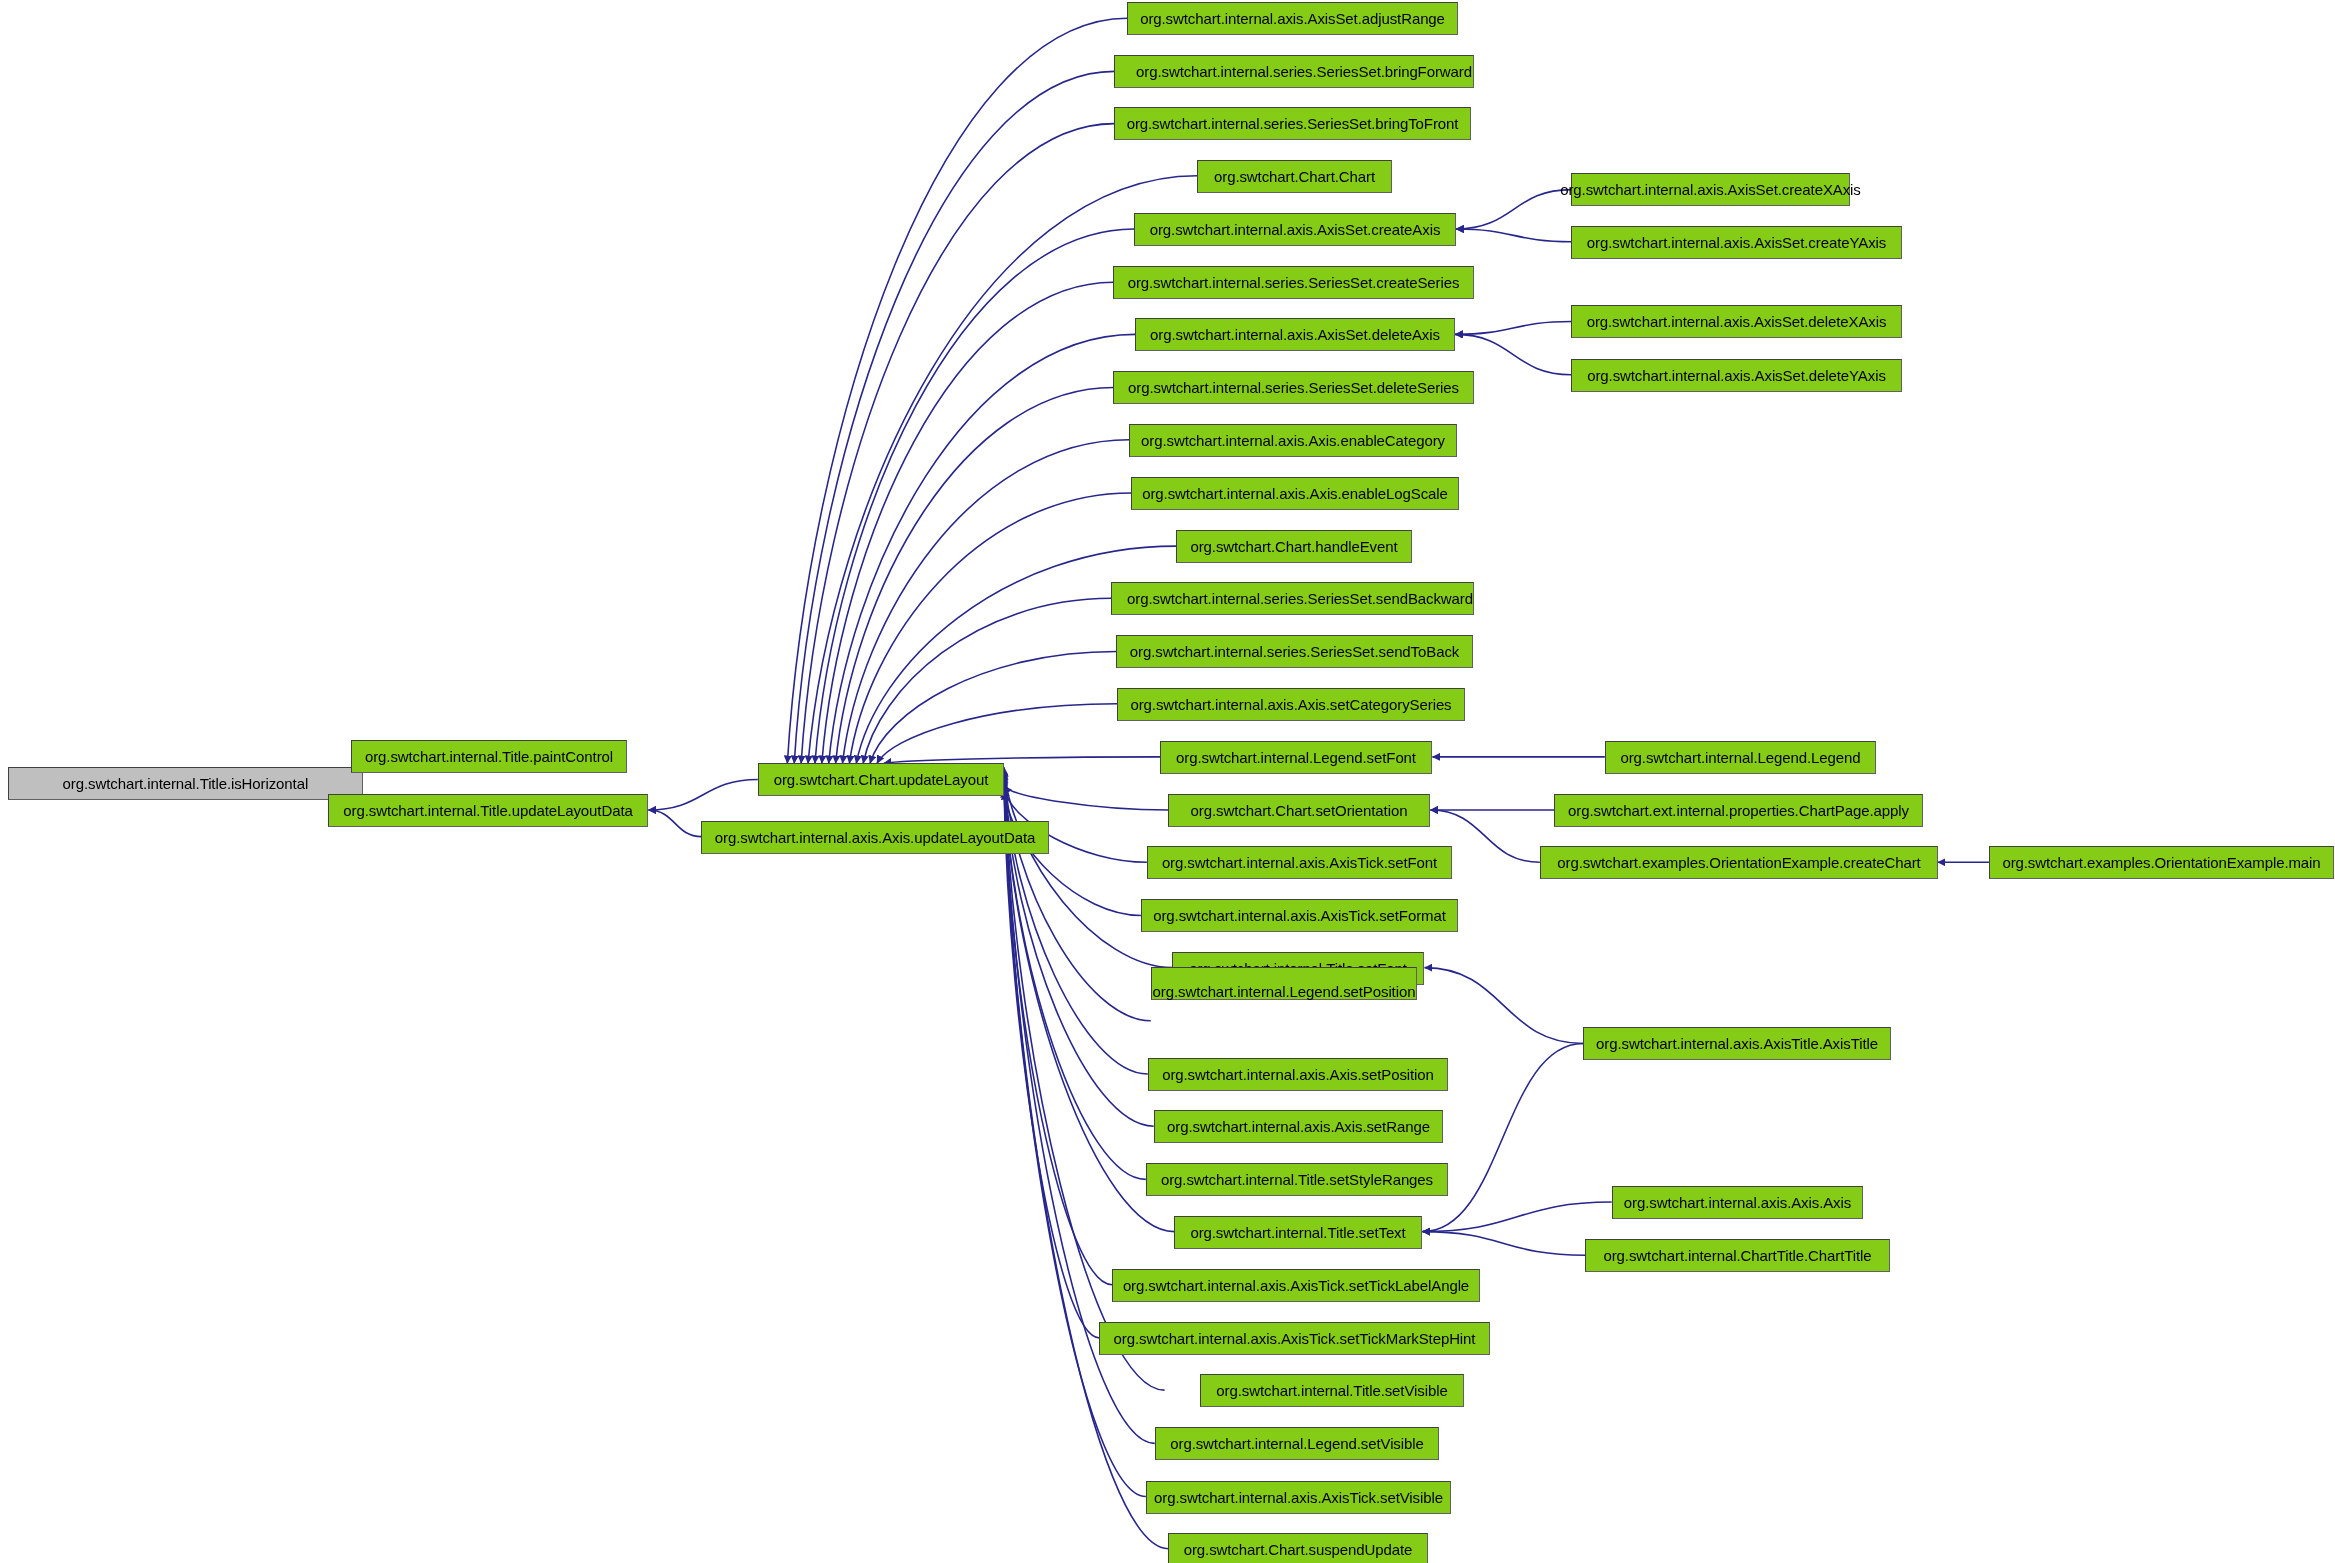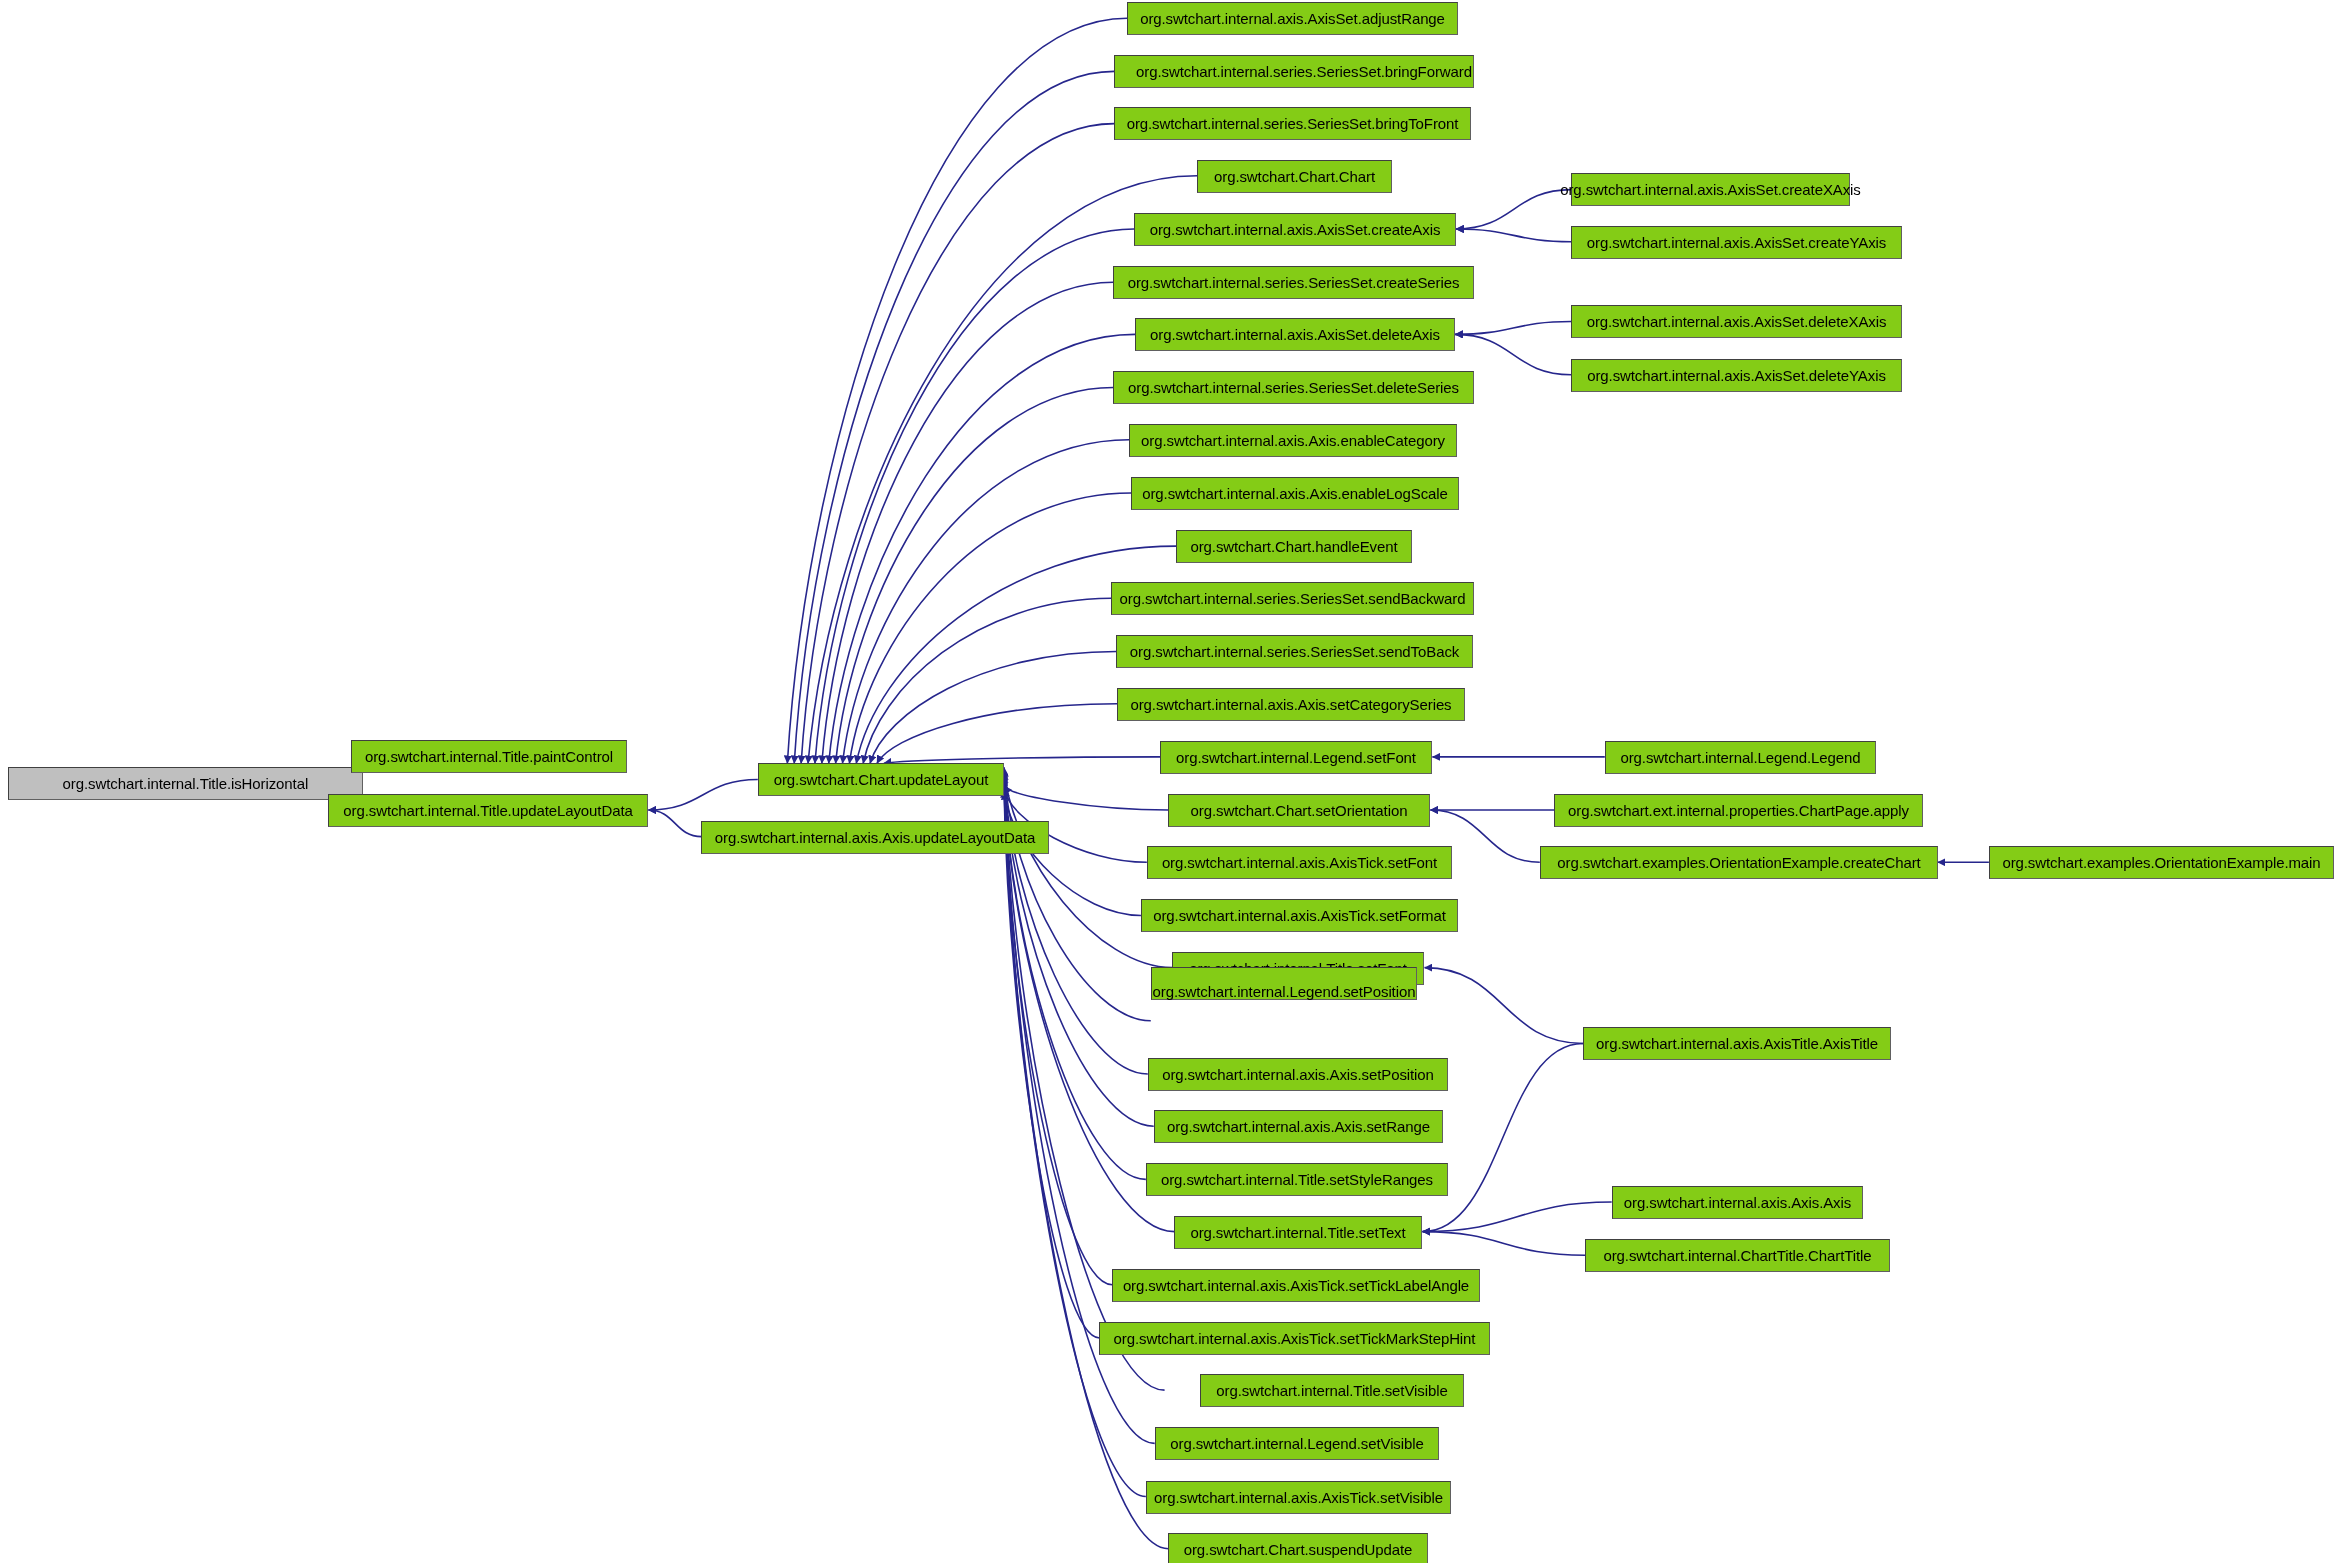--- a/index.html
+++ b/index.html
@@ -136,21 +136,21 @@
     </div>
     <div class="node" style="left: 1129px; top: 424px; width: 328px;">
       <span>org.swtchart.internal.axis.Axis.enableCategory</span>
     </div>
     <div class="node" style="left: 1131px; top: 477px; width: 328px;">
       <span>org.swtchart.internal.axis.Axis.enableLogScale</span>
     </div>
     <div class="node" style="left: 1176px; top: 530px; width: 236px;">
       <span>org.swtchart.Chart.handleEvent</span>
     </div>
-    <div class="node" style="left: 1111px; top: 582px; width: 363px;">
+    <div class="node" style="left: 1111px; top: 582px; width: 363px; justify-content: flex-end;">
       <span>org.swtchart.internal.series.SeriesSet.sendBackward</span>
     </div>
     <div class="node" style="left: 1116px; top: 635px; width: 357px;">
       <span>org.swtchart.internal.series.SeriesSet.sendToBack</span>
     </div>
     <div class="node" style="left: 1117px; top: 688px; width: 348px;">
       <span>org.swtchart.internal.axis.Axis.setCategorySeries</span>
     </div>
     <div class="node" style="left: 1160px; top: 741px; width: 272px;">
       <span>org.swtchart.internal.Legend.setFont</span>

